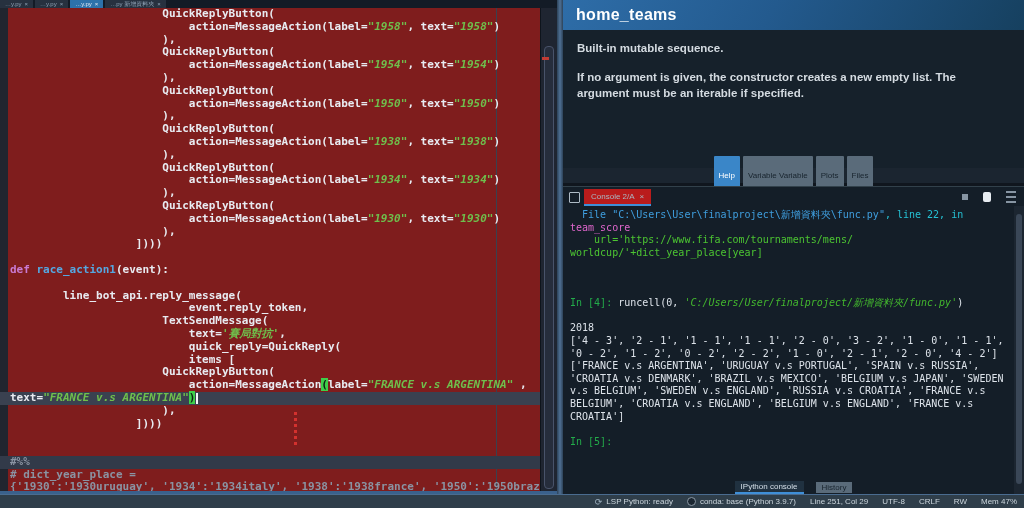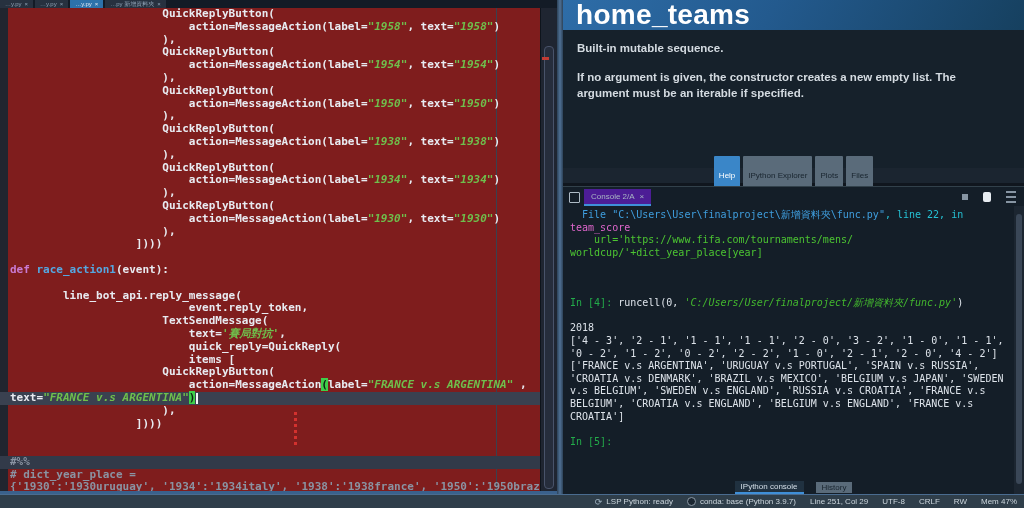--- a/index.html
+++ b/index.html
@@ -43,34 +43,34 @@
   
   .splitter{position:absolute;left:557px;top:0;width:6px;height:494px;
             background:linear-gradient(90deg,#2c4258,#4f7094,#2c4258);}
 
   
   .right{position:absolute;left:563px;top:0;width:461px;height:494px;}
 
   .help-pane{position:absolute;top:0;left:0;right:0;height:183px;background:#16212b;}
   .help-header{height:30px;background:linear-gradient(120deg,#2e6da8 0%,#235a8e 45%,#16405f 100%);
                display:flex;align-items:center;padding-left:13px;}
-  .help-title{font-size:28px;font-weight:bold;color:#ffffff;letter-spacing:.3px;}
+  .help-title{font-size:16px;font-weight:bold;color:#ffffff;letter-spacing:.3px;}
   .help-body{position:absolute;top:30px;left:0;right:0;bottom:15px;padding:10px 22px 0 14px;}
   .help-body p{margin:0 0 12px 0;font-size:11.5px;font-weight:bold;color:#d4dbe1;line-height:1.45;}
   .help-tabbar{position:absolute;bottom:0;left:0;right:0;height:15px;background:#1b2530;
                display:flex;justify-content:center;align-items:center;gap:3px;}
   .htab{font-size:8px;padding:15px 5px;background:#5a6b7a;color:#18242e;border-radius:1px;white-space:nowrap;}
   .htab.active{background:#3a86c8;color:#ffffff;}
 
   .console-pane{position:absolute;top:186px;left:0;right:0;bottom:0;
                 background:#141e28;border-top:1px solid #32414b;}
   .console-header{position:absolute;top:0;left:0;right:0;height:19px;}
   .pane-sq{position:absolute;left:6px;top:5px;width:9px;height:9px;
            border:1px solid #aebbc6;border-radius:1px;}
-  .console-tab{position:absolute;left:21px;top:2px;height:15px;background:#4c1d95;
+  .console-tab{position:absolute;left:21px;top:2px;height:15px;background:#b91c1c;
                color:#a9b8c4;font-size:8px;display:flex;align-items:center;gap:5px;
                padding:0 7px;border-bottom:2px solid #3f8fd8;white-space:nowrap;}
   .hdr-icons{position:absolute;right:8px;top:4px;display:flex;gap:15px;align-items:center;}
   .ic-sq{width:6px;height:6px;background:#8795a3;}
   .ic-nb{width:8px;height:10px;background:#e8edf2;border-radius:2px;}
   .ic-menu{width:10px;height:8px;border-top:2px solid #8795a3;border-bottom:2px solid #8795a3;
            background:linear-gradient(#8795a3,#8795a3) center/10px 2px no-repeat;}
   .console-body{position:absolute;top:19px;left:0;right:10px;bottom:13px;overflow:hidden;
                 font-family:"DejaVu Sans Mono",monospace;font-size:10px;line-height:12.6px;
                 font-weight:normal;padding:3px 0 0 7px;color:#dde3ea;}
@@ -184,21 +184,21 @@
   <div class="help-pane">
     <div class="help-header">
       <span class="help-title">home_teams</span>
     </div>
     <div class="help-body">
       <p>Built-in mutable sequence.</p>
       <p>If no argument is given, the constructor creates a new empty list. The argument must be an iterable if specified.</p>
     </div>
     <div class="help-tabbar">
         <span class="htab active">Help</span>
-        <span class="htab">IPython Explorer</span>
+        <span class="htab">Variable Variable</span>
         <span class="htab">Plots</span>
         <span class="htab">Files</span>
       </div>
   </div>
 
   <div class="console-pane">
     <div class="console-header">
       <span class="pane-sq"></span>
       <div class="console-tab">
         <span>Console 2/A</span>

